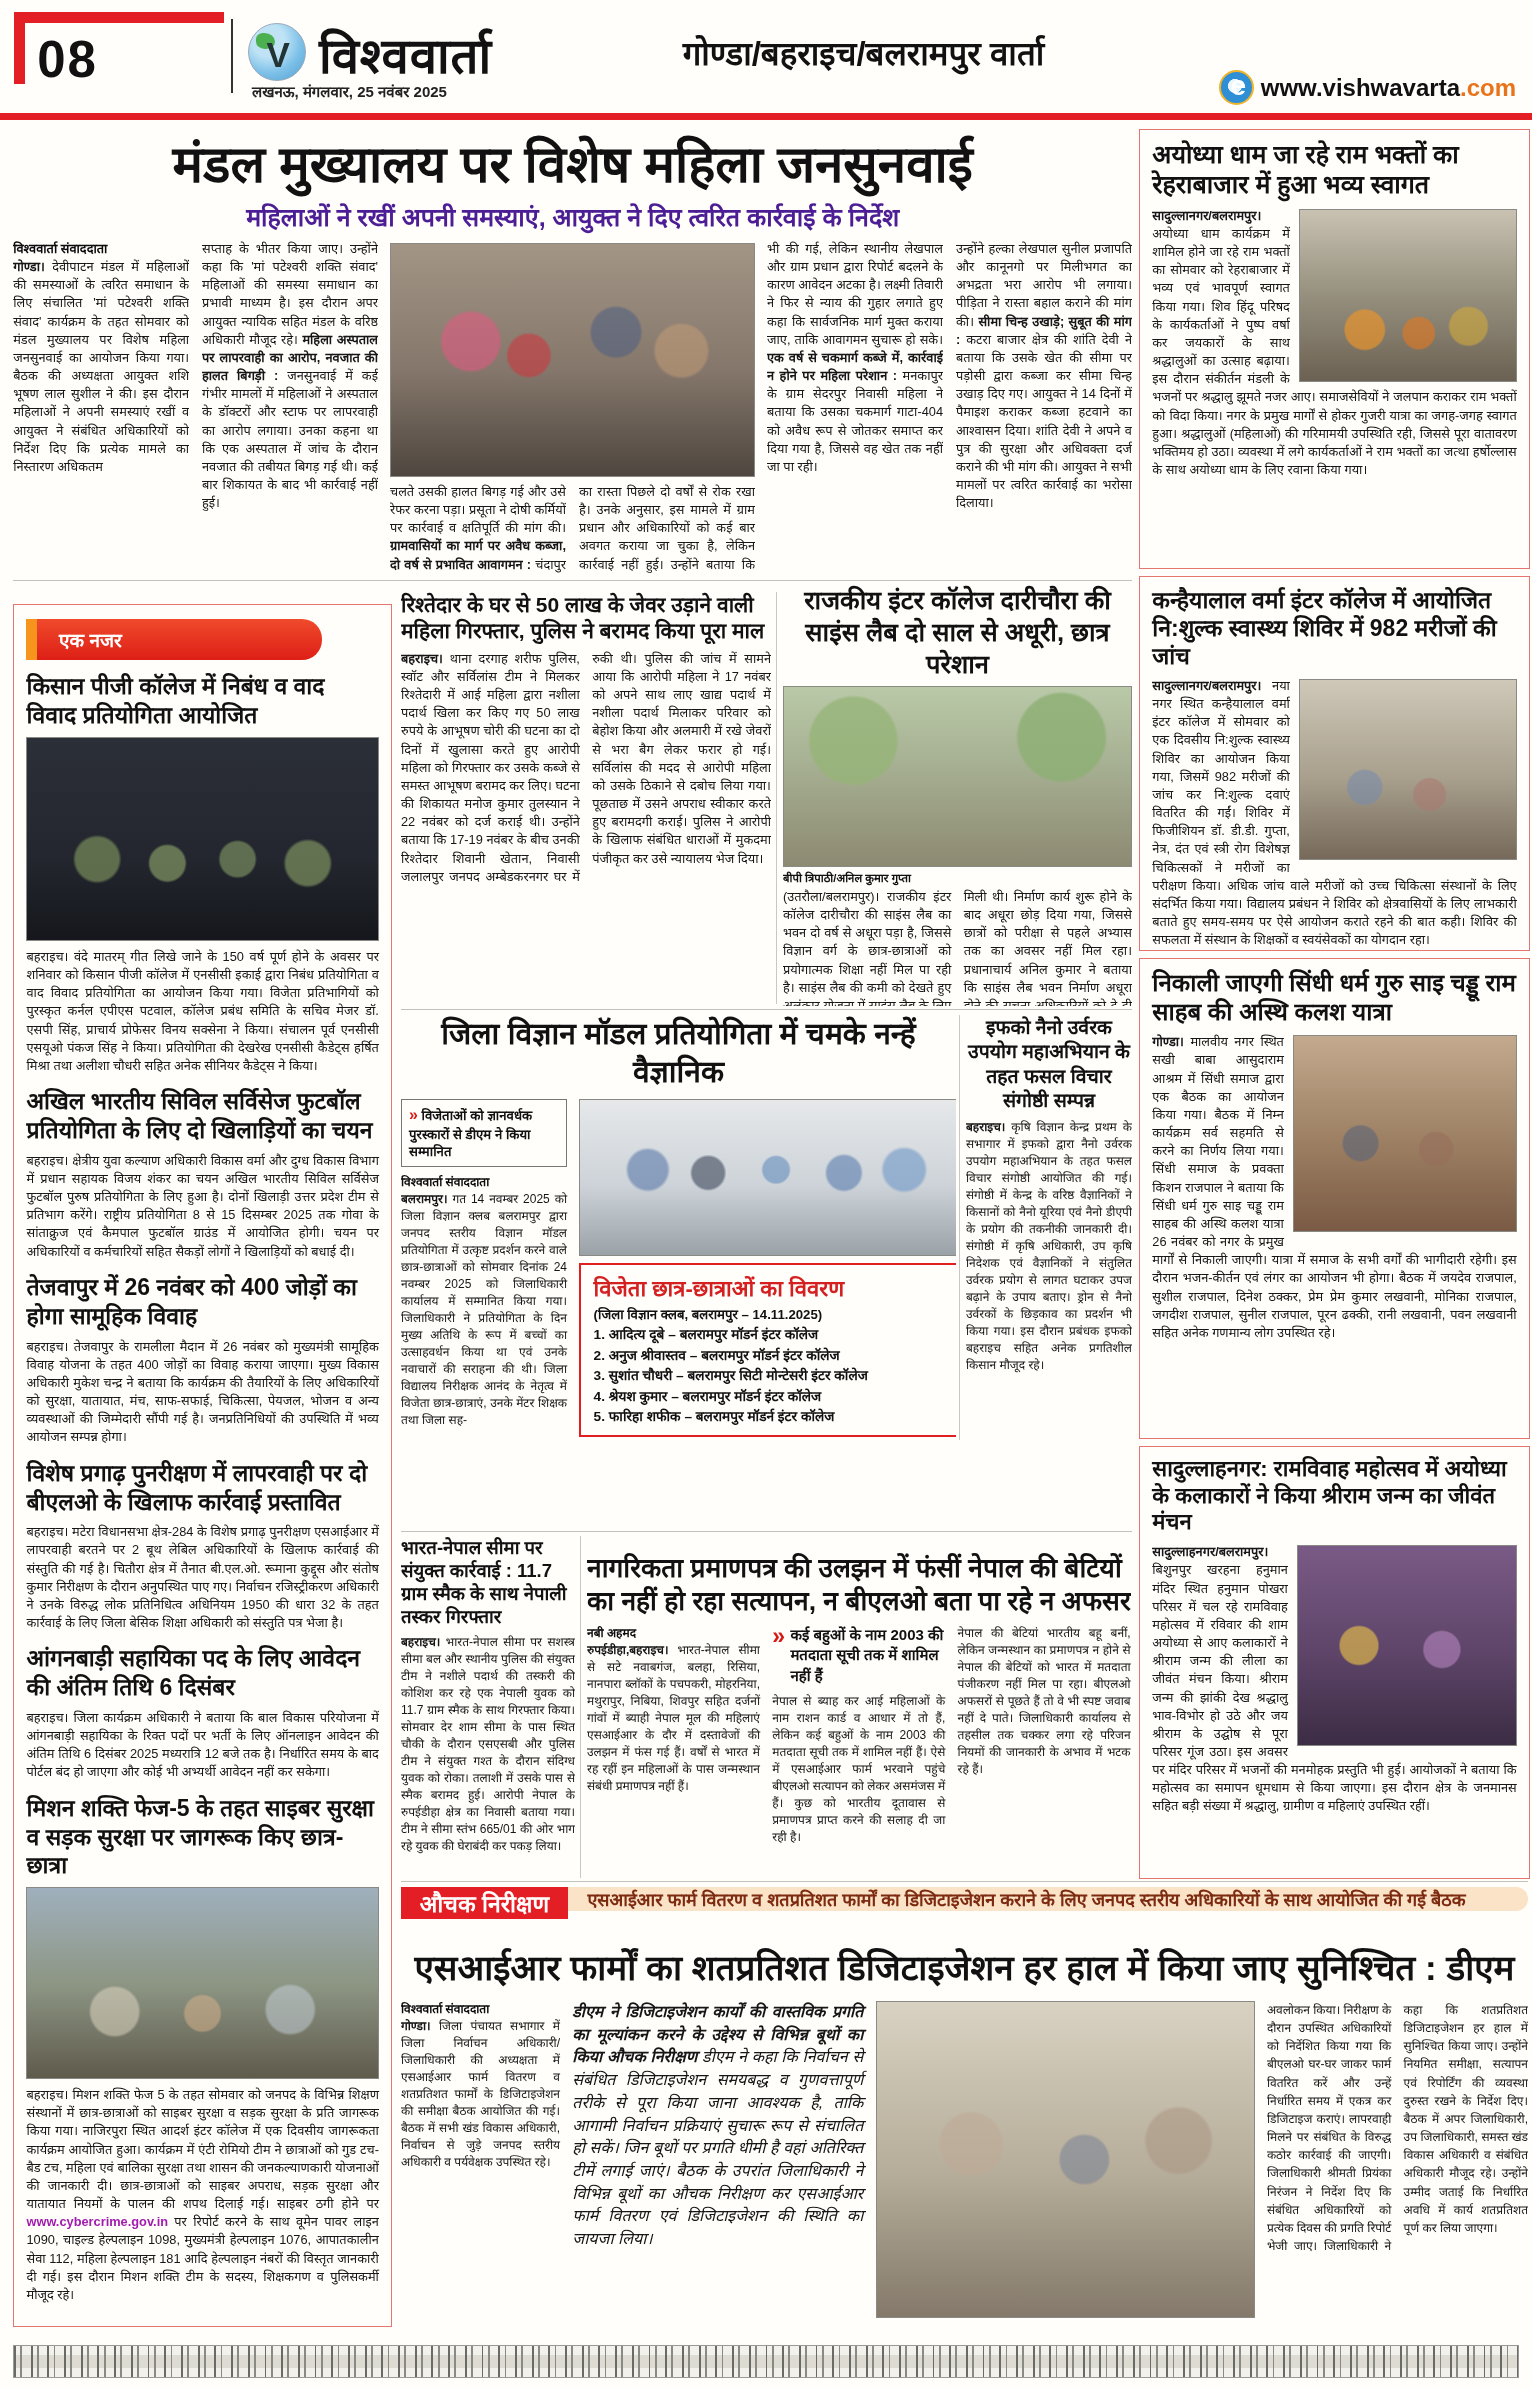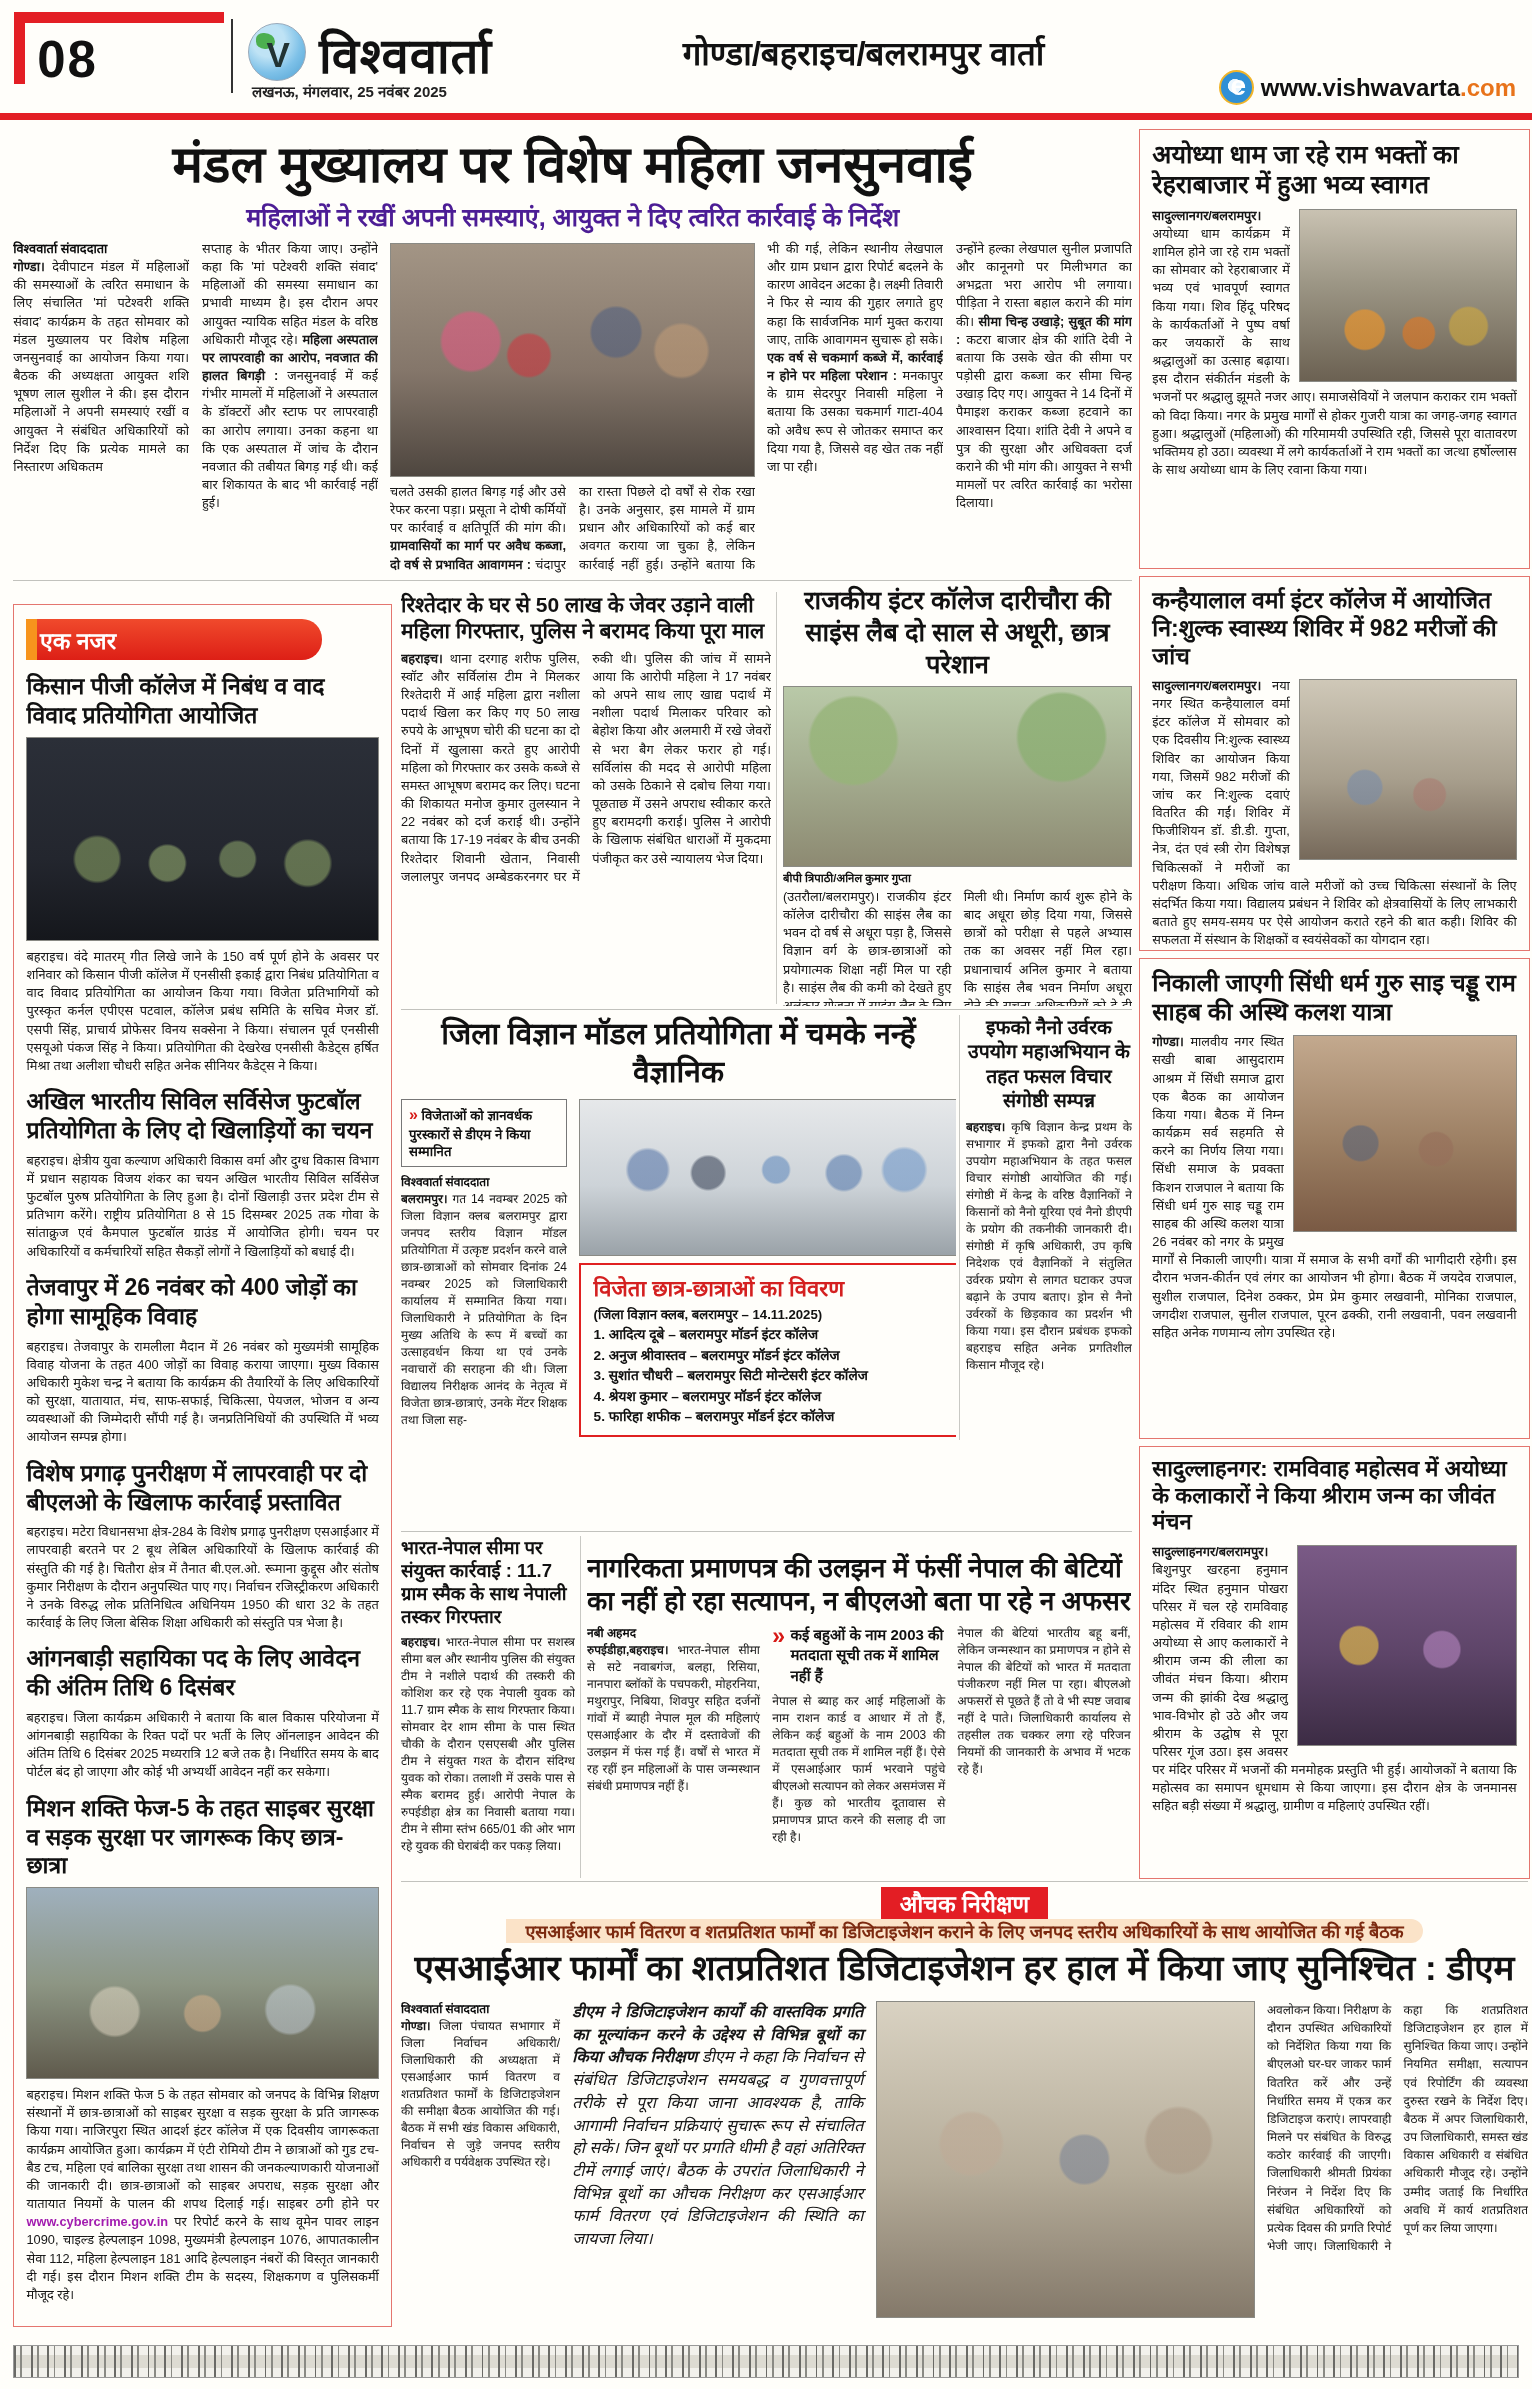--- a/index.html
+++ b/index.html
@@ -53,21 +53,21 @@
   .ph-ayodhya { width:218px; height:173px; background: radial-gradient(circle at 30% 70%, rgba(240,150,40,.65) 0 10%, transparent 11%), radial-gradient(circle at 55% 72%, rgba(230,120,30,.6) 0 9%, transparent 10%), radial-gradient(circle at 78% 68%, rgba(210,170,60,.6) 0 9%, transparent 10%), linear-gradient(180deg,#c9c2b2 0%,#9a9483 45%,#6b6152 100%); }
   .ph-camp { width:218px; height:181px; background: radial-gradient(circle at 30% 60%, rgba(120,140,170,.6) 0 9%, transparent 10%), radial-gradient(circle at 60% 64%, rgba(170,120,110,.55) 0 9%, transparent 10%), linear-gradient(180deg,#cfc8b8 0%,#a89f8d 55%,#76695a 100%); }
   .ph-sindhi { width:224px; height:197px; background: radial-gradient(circle at 30% 55%, rgba(90,100,120,.6) 0 9%, transparent 10%), radial-gradient(circle at 64% 58%, rgba(150,110,90,.6) 0 9%, transparent 10%), linear-gradient(180deg,#c3a98e 0%,#9c7f63 55%,#7a5a44 100%); }
   .ph-ramvivah { width:220px; height:201px; background: radial-gradient(circle at 28% 50%, rgba(240,200,70,.6) 0 10%, transparent 11%), radial-gradient(circle at 66% 52%, rgba(190,140,200,.55) 0 10%, transparent 11%), linear-gradient(180deg,#7a5a86 0%,#5d4468 55%,#3c2c44 100%); }
 
   
   .eknazar { position:absolute; left:13.2px; top:604px; width:379px; height:1723px; border:1.8px solid #e4766f; padding:10.6px 12.3px; overflow:hidden; }
   .band { display:flex; align-items:stretch; width:296px; height:41px; margin:3.5px 0 10.6px; }
   .band .tab { width:10.6px; background:#f7941d; }
   .band .pill { flex:1; background:linear-gradient(180deg,#f04a2c,#dd1f16); border-radius:0 20px 20px 0;
-    color:#fff; font-size:23px; font-weight:800; display:flex; align-items:center; padding-left:3px; }
+    color:#fff; font-size:19px; font-weight:800; display:flex; align-items:center; padding-left:22px; }
   .eknazar h3 { font-size:23px; font-weight:800; line-height:1.25; margin:12.3px 0 7px; }
   .ph-ncc { width:100%; height:204px; margin:3.5px 0 7px; background: radial-gradient(circle at 20% 60%, rgba(120,140,90,.7) 0 7%, transparent 8%), radial-gradient(circle at 40% 62%, rgba(130,150,100,.7) 0 7%, transparent 8%), radial-gradient(circle at 60% 60%, rgba(120,140,95,.7) 0 7%, transparent 8%), radial-gradient(circle at 80% 62%, rgba(125,145,95,.7) 0 7%, transparent 8%), linear-gradient(180deg,#2b2f38 0%,#23262e 60%,#15171c 100%); }
   .ph-shakti { width:100%; height:192px; margin:3.5px 0 7px; background: radial-gradient(circle at 25% 65%, rgba(230,220,200,.5) 0 8%, transparent 9%), radial-gradient(circle at 50% 66%, rgba(220,180,140,.5) 0 8%, transparent 9%), radial-gradient(circle at 75% 64%, rgba(200,210,220,.5) 0 8%, transparent 9%), linear-gradient(180deg,#9fb0bd 0%,#8d9684 50%,#5f5a4c 100%); }
   .url { color:#a21caf; font-weight:700; }
 
   
   .mid { position:absolute; overflow:hidden; }
   .mid h2 { font-weight:800; line-height:1.25; }
   .two-col { column-count:2; column-gap:12.3px; }
   .ph-lab { width:100%; height:181px; margin:5.3px 0 1.8px; background: radial-gradient(circle at 20% 30%, rgba(150,180,120,.8) 0 14%, transparent 15%), radial-gradient(circle at 80% 28%, rgba(140,175,115,.8) 0 14%, transparent 15%), linear-gradient(180deg,#b9c9a8 0%,#a8b294 40%,#8d8a72 100%); }
@@ -75,21 +75,21 @@
   .kicker .mark { color:#d71a16; font-size:16px; }
   .ph-fair { width:379px; height:157px; background: radial-gradient(circle at 18% 45%, rgba(90,120,170,.6) 0 6%, transparent 7%), radial-gradient(circle at 34% 47%, rgba(60,70,90,.6) 0 6%, transparent 7%), radial-gradient(circle at 52% 45%, rgba(100,140,190,.6) 0 6%, transparent 7%), radial-gradient(circle at 70% 47%, rgba(90,125,175,.6) 0 6%, transparent 7%), radial-gradient(circle at 86% 45%, rgba(110,150,200,.6) 0 6%, transparent 7%), linear-gradient(180deg,#e6e8ea 0%,#cdd3d8 55%,#9aa2a8 100%); }
   .winners { border:2.6px solid #e02020; padding:7px 12.3px; margin-top:7px; width:379px; }
   .winners .wt { color:#d42020; font-size:22px; font-weight:800; margin-bottom:3.5px; }
   .winners .ws { font-size:13.2px; font-weight:800; margin-bottom:1.8px; }
   .winners .wi { font-size:13.7px; font-weight:700; line-height:1.5; }
   .pullq { display:flex; gap:5.3px; font-size:15px; font-weight:800; line-height:1.35; margin-bottom:7px; }
   .pullq .mk { color:#d71a16; font-size:23px; line-height:1; }
 
   
-  .strip-row { position:absolute; left:401px; top:1887px; width:1127px; height:49px; display:flex; align-items:center;flex-direction:column; }
+  .strip-row { position:absolute; left:401px; top:1887px; width:1127px; height:49px; display:flex; align-items:flex-start; }
   .strip-label { width:167px; background:#e31e24; color:#fff; font-size:23px; font-weight:800; display:flex; align-items:center; justify-content:center; }
   .strip-text { flex:1; background:#fbe3c8; border-radius:0 25px 25px 0; display:flex; align-items:center; padding:0 19.4px;
     color:#7c2a10; font-size:18px; font-weight:800; }
   .dm-headline { position:absolute; left:401px; top:1943px; width:1127px; text-align:center; font-size:35px; font-weight:800; }
   .dm-row { position:absolute; left:401px; top:2001px; width:1127px; height:328px; display:flex; gap:12.3px; overflow:hidden; }
   .ph-dm { width:379px; height:317px; flex:0 0 379px; background: radial-gradient(circle at 25% 45%, rgba(190,170,150,.6) 0 9%, transparent 10%), radial-gradient(circle at 55% 50%, rgba(120,130,150,.55) 0 9%, transparent 10%), radial-gradient(circle at 80% 44%, rgba(170,150,130,.55) 0 9%, transparent 10%), linear-gradient(180deg,#d9d2c2 0%,#b5ac99 55%,#84796a 100%); }
 
   
   .pattern-strip { position:absolute; left:13.2px; top:2345px; width:1506px; height:33px; border:0.9px solid #999;
     background:

